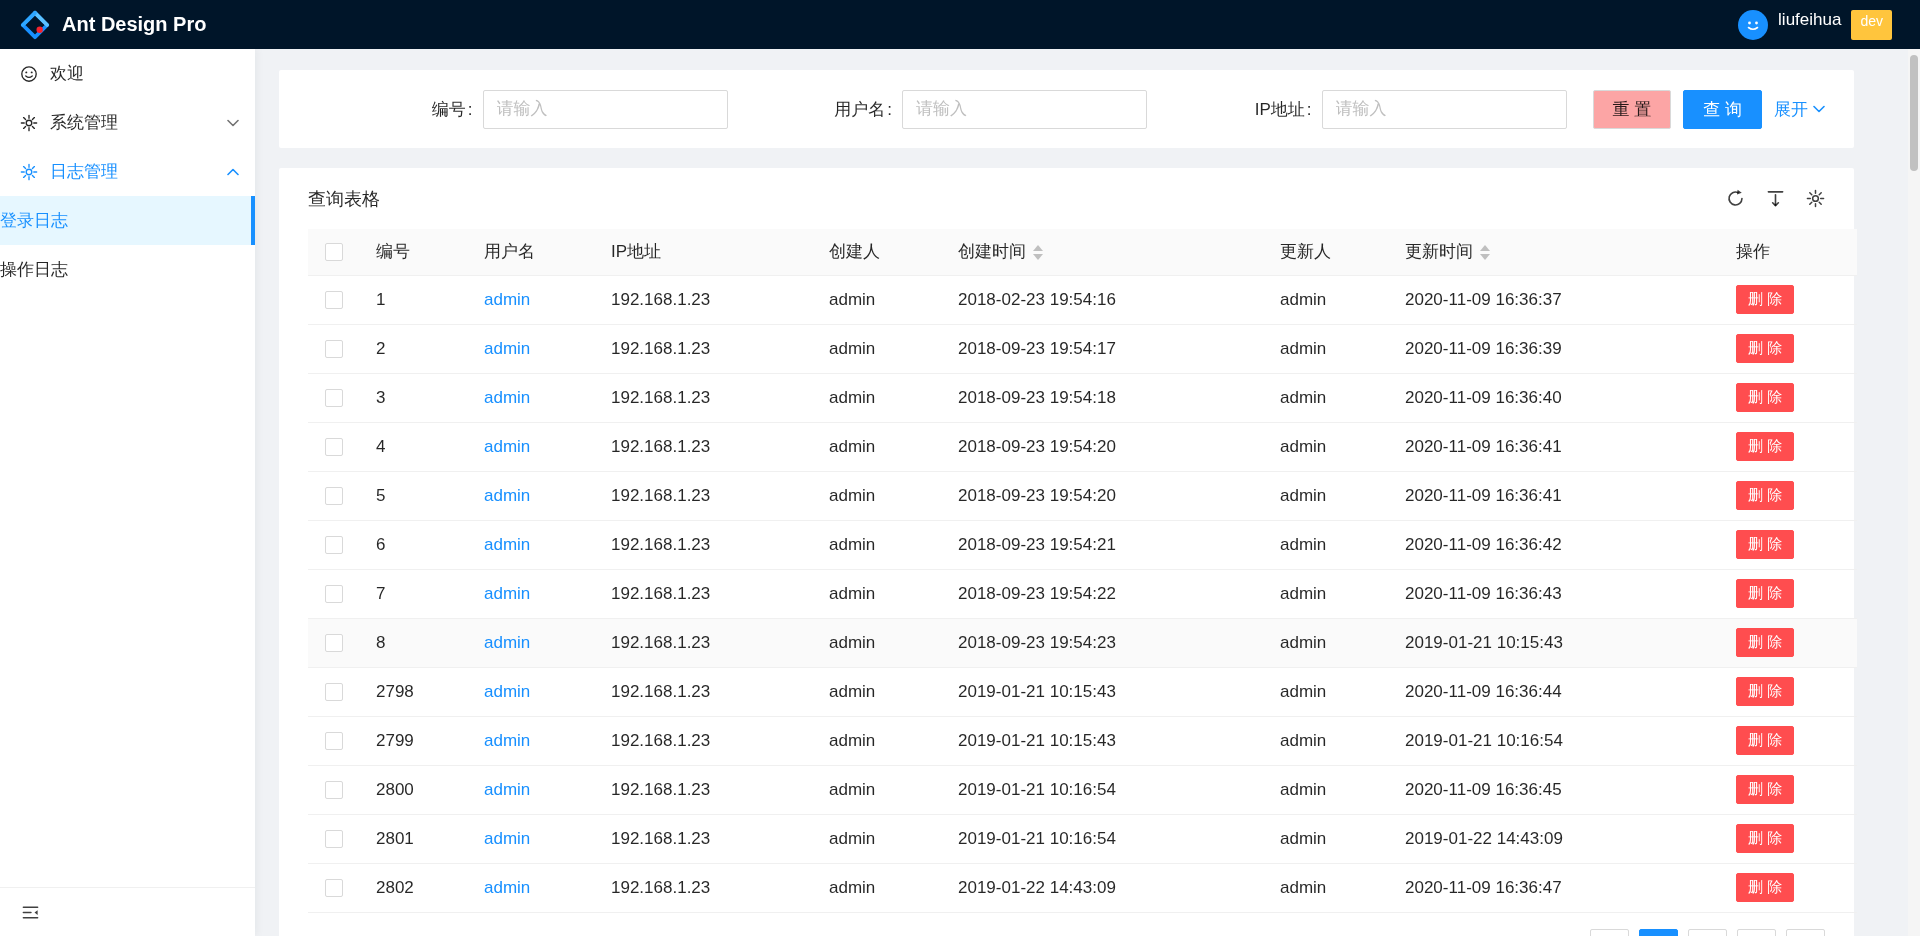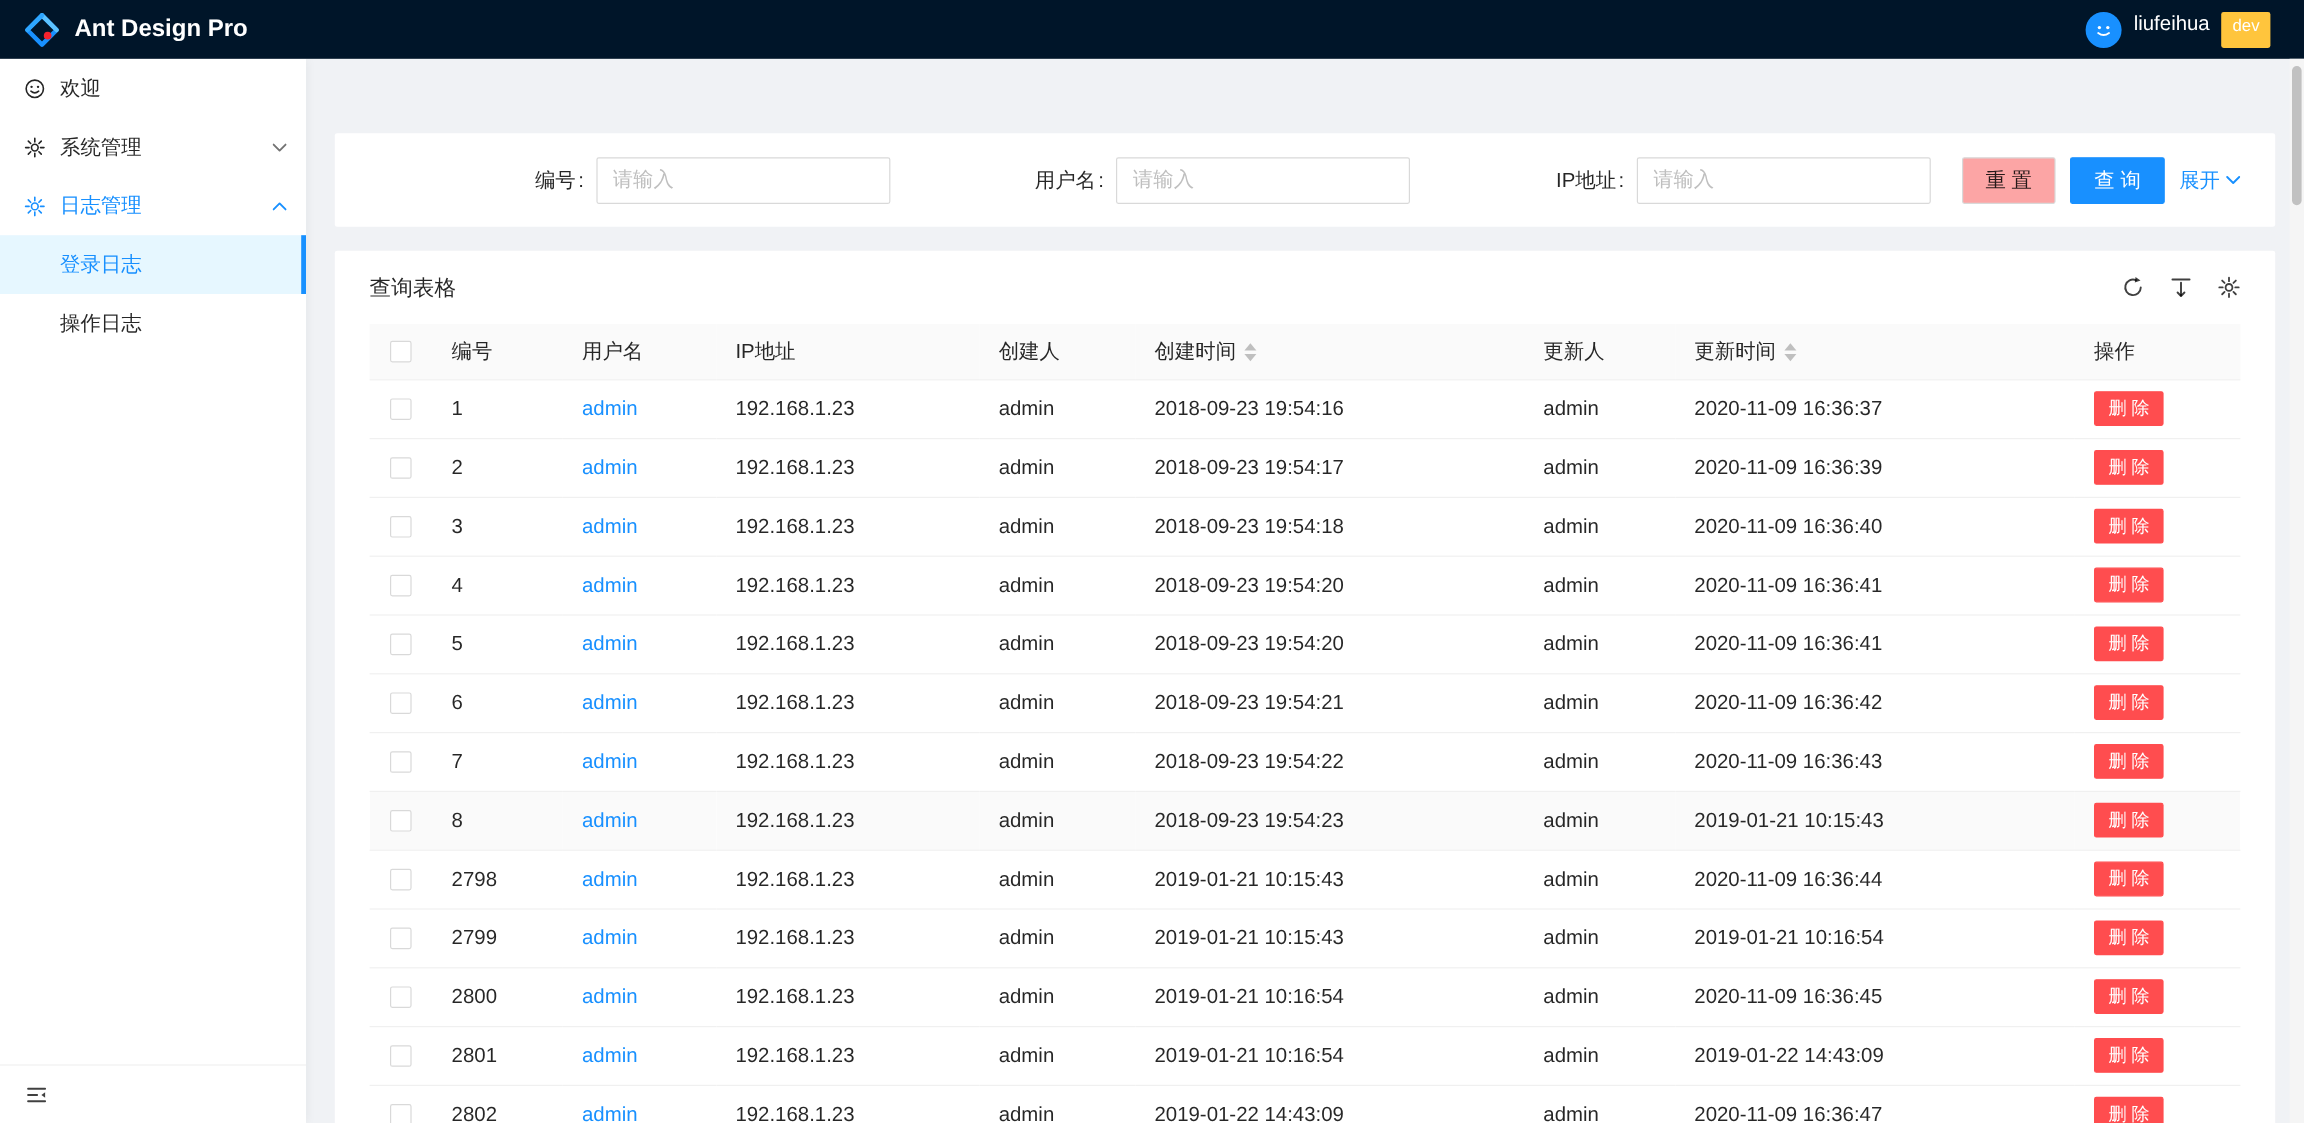--- a/index.html
+++ b/index.html
@@ -16,26 +16,26 @@
   .username { color:#fff; font-size:17px; }
   .env-tag { background:#ffc53d; color:#fff; font-size:14px; line-height:22px; padding:0 9px; border-radius:2px; }
 
   
   .sidebar { position:absolute; top:49px; left:0; bottom:0; width:255px; background:#fff; box-shadow:2px 0 8px 0 rgba(29,35,41,.05); z-index:20; display:flex; flex-direction:column; }
   .menu { flex:1; }
   .menu-item { height:49px; display:flex; align-items:center; padding:0 16px 0 20px; cursor:pointer; color:rgba(0,0,0,.85); }
   .menu-item .mi-icon { width:18px; height:18px; margin-right:12px; flex:none; display:flex; align-items:center; }
   .menu-item .label { flex:1; white-space:nowrap; }
   .menu-item.active-parent { color:#1890ff; }
-  .submenu-item { height:49px; display:flex; align-items:center; padding-left:50px; cursor:pointer; color:rgba(0,0,0,.85); }
+  .submenu-item { height:49px; display:flex; align-items:center; cursor:pointer; color:rgba(0,0,0,.85); }
   .submenu-item.selected { background:#e6f7ff; color:#1890ff; border-right:4px solid #1890ff; }
   .sidebar-footer { height:49px; border-top:1px solid #f0f0f0; display:flex; align-items:center; padding:0 20px; color:rgba(0,0,0,.75); }
 
   
-  .main { position:absolute; top:49px; left:255px; right:0; bottom:0; overflow:hidden; padding:21px 24px 0 24px;margin-top:41px; }
+  .main { position:absolute; top:49px; left:255px; right:0; bottom:0; overflow:hidden; padding:21px 66px 0 24px; }
   .card { background:#fff; border-radius:2px; }
 
   
   .search-card { height:78px; display:flex; align-items:center; padding:0 29px; }
   .search-form { display:flex; align-items:center; width:100%; }
   .form-item { display:flex; align-items:center; flex:1; }
   .form-item .f-label { text-align:right; flex:1; white-space:nowrap; }
   .form-item .f-label:after { content:":"; margin:0 10px 0 2px; }
   .form-item input { width:245px; height:39px; border:1px solid #d9d9d9; border-radius:2px; padding:0 13px; font-size:17px; font-family:inherit; color:rgba(0,0,0,.85); outline:none; flex:none; }
   .form-item input::placeholder { color:#bfbfbf; }
@@ -266,21 +266,21 @@
               <th>操作</th>
             </tr>
           </thead>
           <tbody id="table-body">
   <tr>
     <td class="cell-checkbox"><span class="checkbox"></span></td>
     <td>1</td>
     <td><a class="link-text">admin</a></td>
     <td>192.168.1.23</td>
     <td>admin</td>
-    <td>2018-09-23 19:54:16</td>
+    <td>2018-02-23 19:54:16</td>
     <td>admin</td>
     <td>2020-11-09 16:36:37</td>
     <td><button class="delete-btn">删 除</button></td>
   </tr>
 
   <tr>
     <td class="cell-checkbox"><span class="checkbox"></span></td>
     <td>2</td>
     <td><a class="link-text">admin</a></td>
     <td>192.168.1.23</td>

